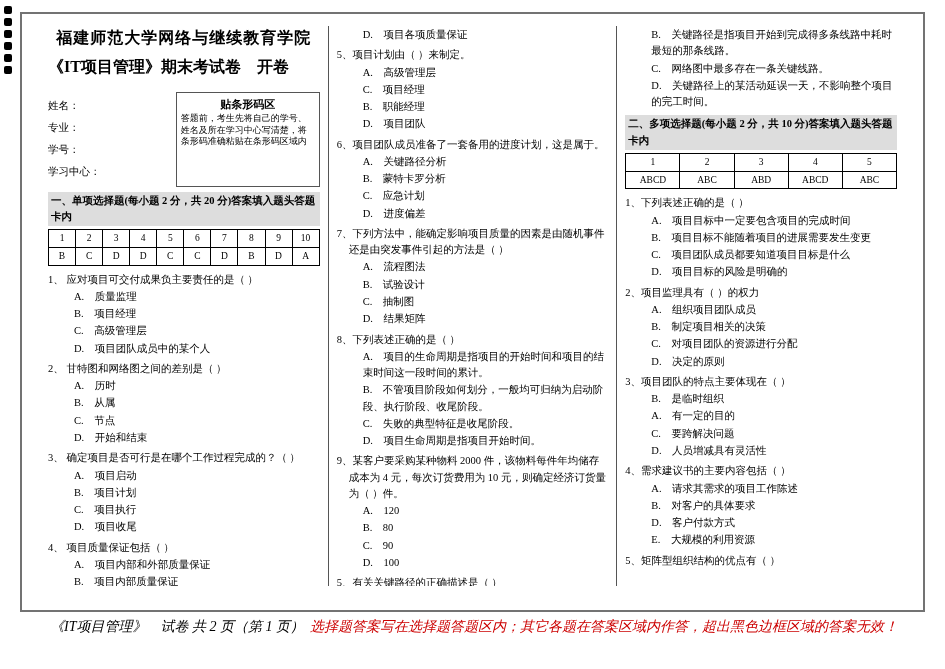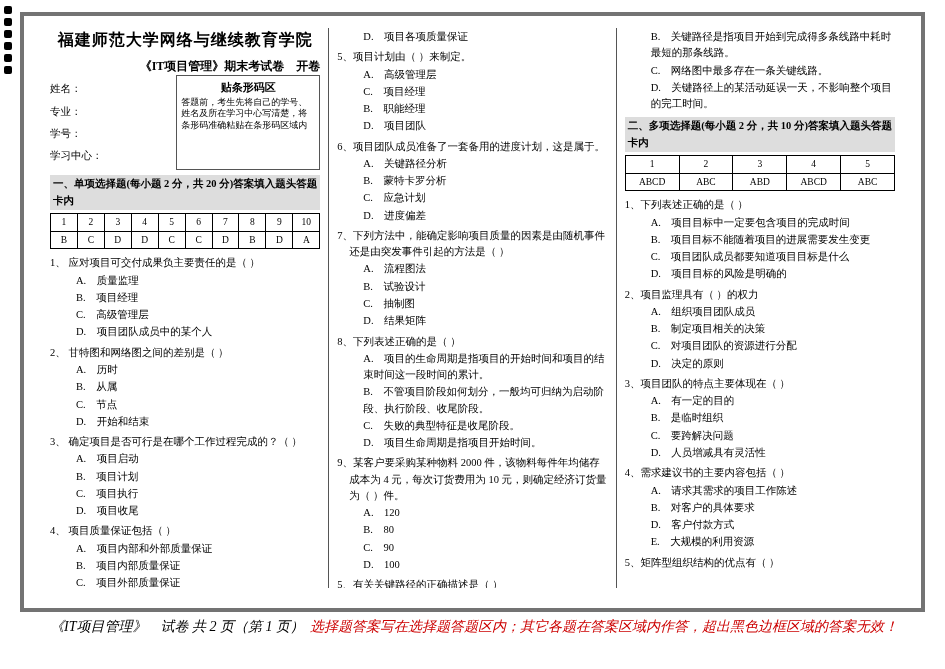--- a/index.html
+++ b/index.html
@@ -23,21 +23,21 @@
     gap: 4px;
     padding-top: 6px;
   }
   .hole {
     width: 8px; height: 8px;
     background: #000;
     border-radius: 2px;
   }
 
   .page-frame {
-    border: 4px solid #737373;
+    border: 2px solid #737373;
     width: 100%;
     height: 600px;
     padding: 12px 18px 6px 18px;
     position: relative;
   }
 
   .cols {
     display: flex;
     gap: 0;
     height: 560px;
@@ -49,22 +49,23 @@
   }
   .col + .col { border-left: 1px solid #555; }
 
   .title-main {
     font-size: 16px; font-weight: bold;
     text-align: center;
     margin: 0 0 4px 0;
     letter-spacing: 1px;
   }
   .title-sub {
-    font-size: 12px; font-weight: bold;
-    text-align: right;
+    font-size: 16px; font-weight: bold;
+    text-align: left;
+    margin-bottom: 12px;
   }
 
   .info-block { display:flex; }
   .info-fields { flex:1; }
   .info-line { margin: 6px 0; }
 
   .barcode-box {
     width: 144px;
     border: 1px solid #555;
     padding: 4px;
@@ -263,22 +264,22 @@
       <div class="opt">C.　项目团队成员都要知道项目目标是什么</div>
       <div class="opt">D.　项目目标的风险是明确的</div>
 
       <div class="qtext">2、项目监理具有（ ）的权力</div>
       <div class="opt">A.　组织项目团队成员</div>
       <div class="opt">B.　制定项目相关的决策</div>
       <div class="opt">C.　对项目团队的资源进行分配</div>
       <div class="opt">D.　决定的原则</div>
 
       <div class="qtext">3、项目团队的特点主要体现在（ ）</div>
+      <div class="opt">B.　是临时组织</div>
       <div class="opt">A.　有一定的目的</div>
-      <div class="opt">B.　是临时组织</div>
       <div class="opt">C.　要跨解决问题</div>
       <div class="opt">D.　人员增减具有灵活性</div>
 
       <div class="qtext">4、需求建议书的主要内容包括（ ）</div>
       <div class="opt">A.　请求其需求的项目工作陈述</div>
       <div class="opt">B.　对客户的具体要求</div>
       <div class="opt">D.　客户付款方式</div>
       <div class="opt">E.　大规模的利用资源</div>
 
       <div class="qtext">5、矩阵型组织结构的优点有（ ）</div>

